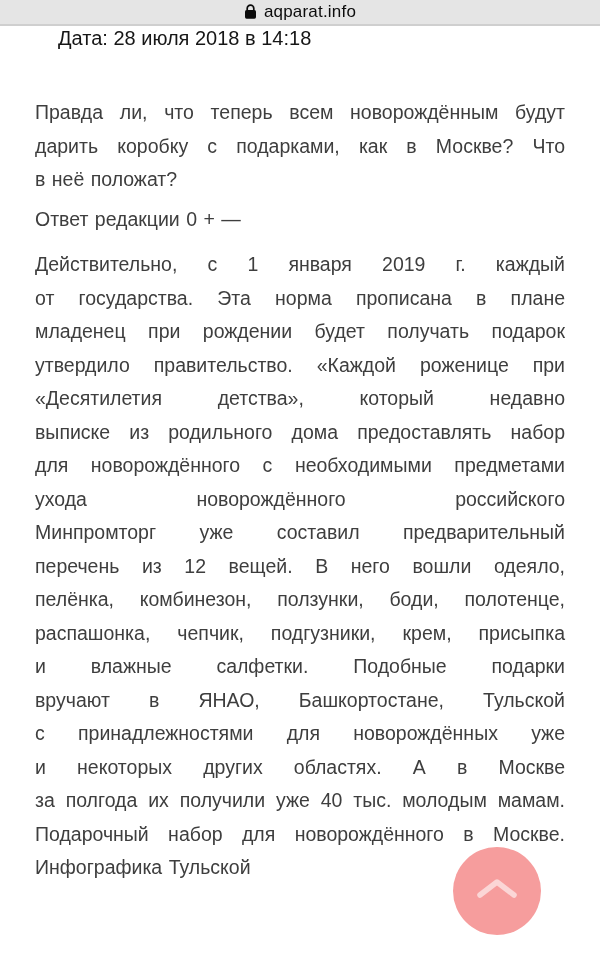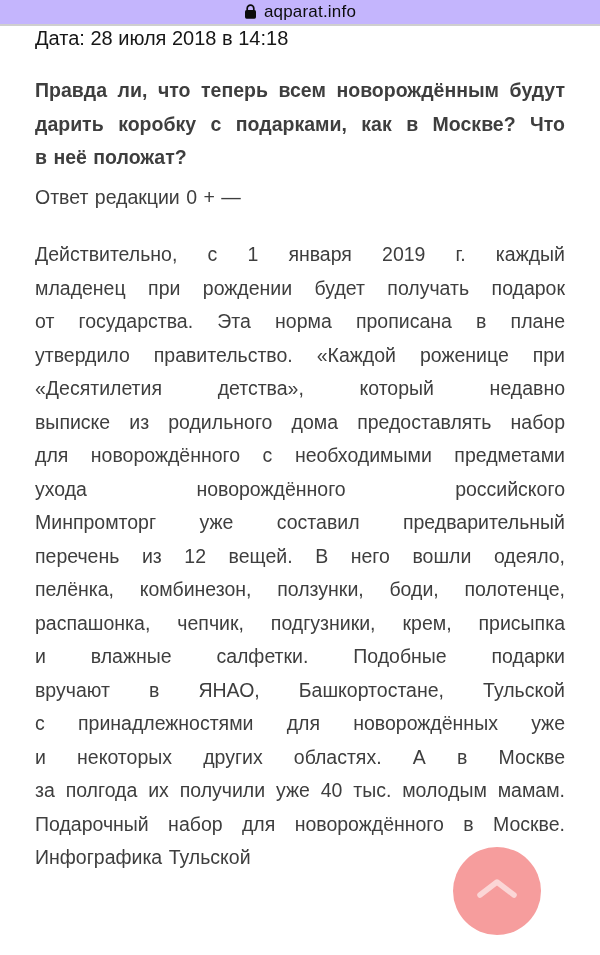--- a/index.html
+++ b/index.html
@@ -11,21 +11,21 @@
   .screen {
     position: relative;
     width: 600px;
     height: 955px;
     overflow: hidden;
     background: #ffffff;
   }
   
   .urlbar {
     height: 23px;
-    background: #c4b5fd;
+    background: #e5e5e5;
     border-bottom: 2px solid #cfcfcf;
     display: flex;
     align-items: flex-start;
     justify-content: center;
     gap: 7px;
     padding-top: 1px;
     box-sizing: content-box;
   }
   .lock {
     display: inline-flex;
@@ -39,30 +39,31 @@
   }
   
   .content {
     padding: 0 35px;
   }
   .date {
     margin-top: 0;
     font-size: 20px;
     line-height: 24px;
     color: #161616;
+    margin-left: 23px;
   }
   .para {
     font-size: 19.5px;
     line-height: 33.5px;
     color: #3e3e3e;
     word-spacing: 1px;
   }
-  .question { margin-top: 24px; font-weight: bold; }
+  .question { margin-top: 46px; }
   .meta     { margin-top: 6px; }
-  .bodytext { margin-top: 24px; }
+  .bodytext { margin-top: 12px; }
   .tline { min-height: 33.5px; }
   .tline.just {
     text-align: justify;
     text-align-last: justify;
   }
   
   .scrolltop {
     position: absolute;
     left: 453px;
     top: 847px;
@@ -100,22 +101,22 @@
     <div class="para question">
         <div class="tline just">Правда ли, что теперь всем новорождённым будут</div>
         <div class="tline just">дарить коробку с подарками, как в Москве? Что</div>
         <div class="tline">в неё положат?</div>
       </div>
 
     <div class="para meta">Ответ редакции 0 + —</div>
 
     <div class="para bodytext">
         <div class="tline just">Действительно, с 1 января 2019 г. каждый</div>
+        <div class="tline just">от государства. Эта норма прописана в плане</div>
         <div class="tline just">младенец при рождении будет получать подарок</div>
-        <div class="tline just">от государства. Эта норма прописана в плане</div>
         <div class="tline just">утвердило правительство. «Каждой роженице при</div>
         <div class="tline just">«Десятилетия детства», который недавно</div>
         <div class="tline just">выписке из родильного дома предоставлять набор</div>
         <div class="tline just">для новорождённого с необходимыми предметами</div>
         <div class="tline just">ухода новорождённого российского</div>
         <div class="tline just">Минпромторг уже составил предварительный</div>
         <div class="tline just">перечень из 12 вещей. В него вошли одеяло,</div>
         <div class="tline just">пелёнка, комбинезон, ползунки, боди, полотенце,</div>
         <div class="tline just">распашонка, чепчик, подгузники, крем, присыпка</div>
         <div class="tline just">и влажные салфетки. Подобные подарки</div>

